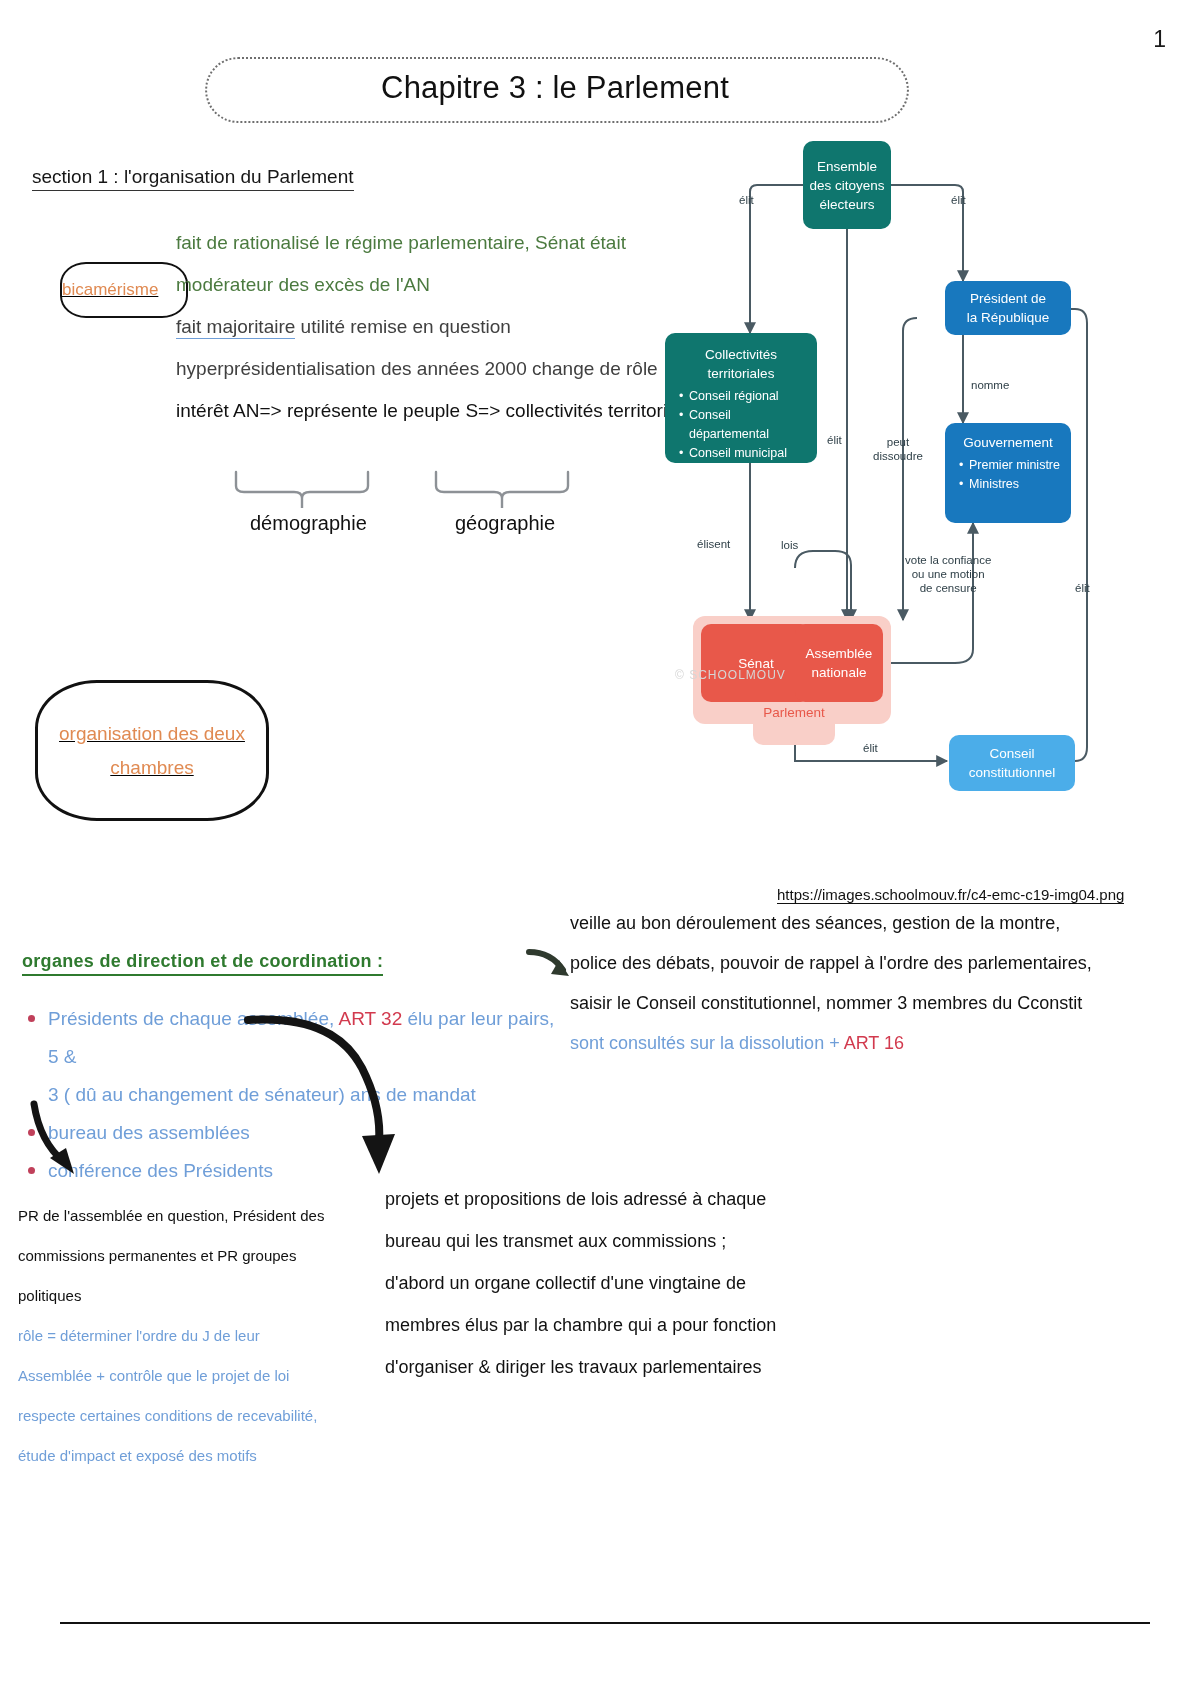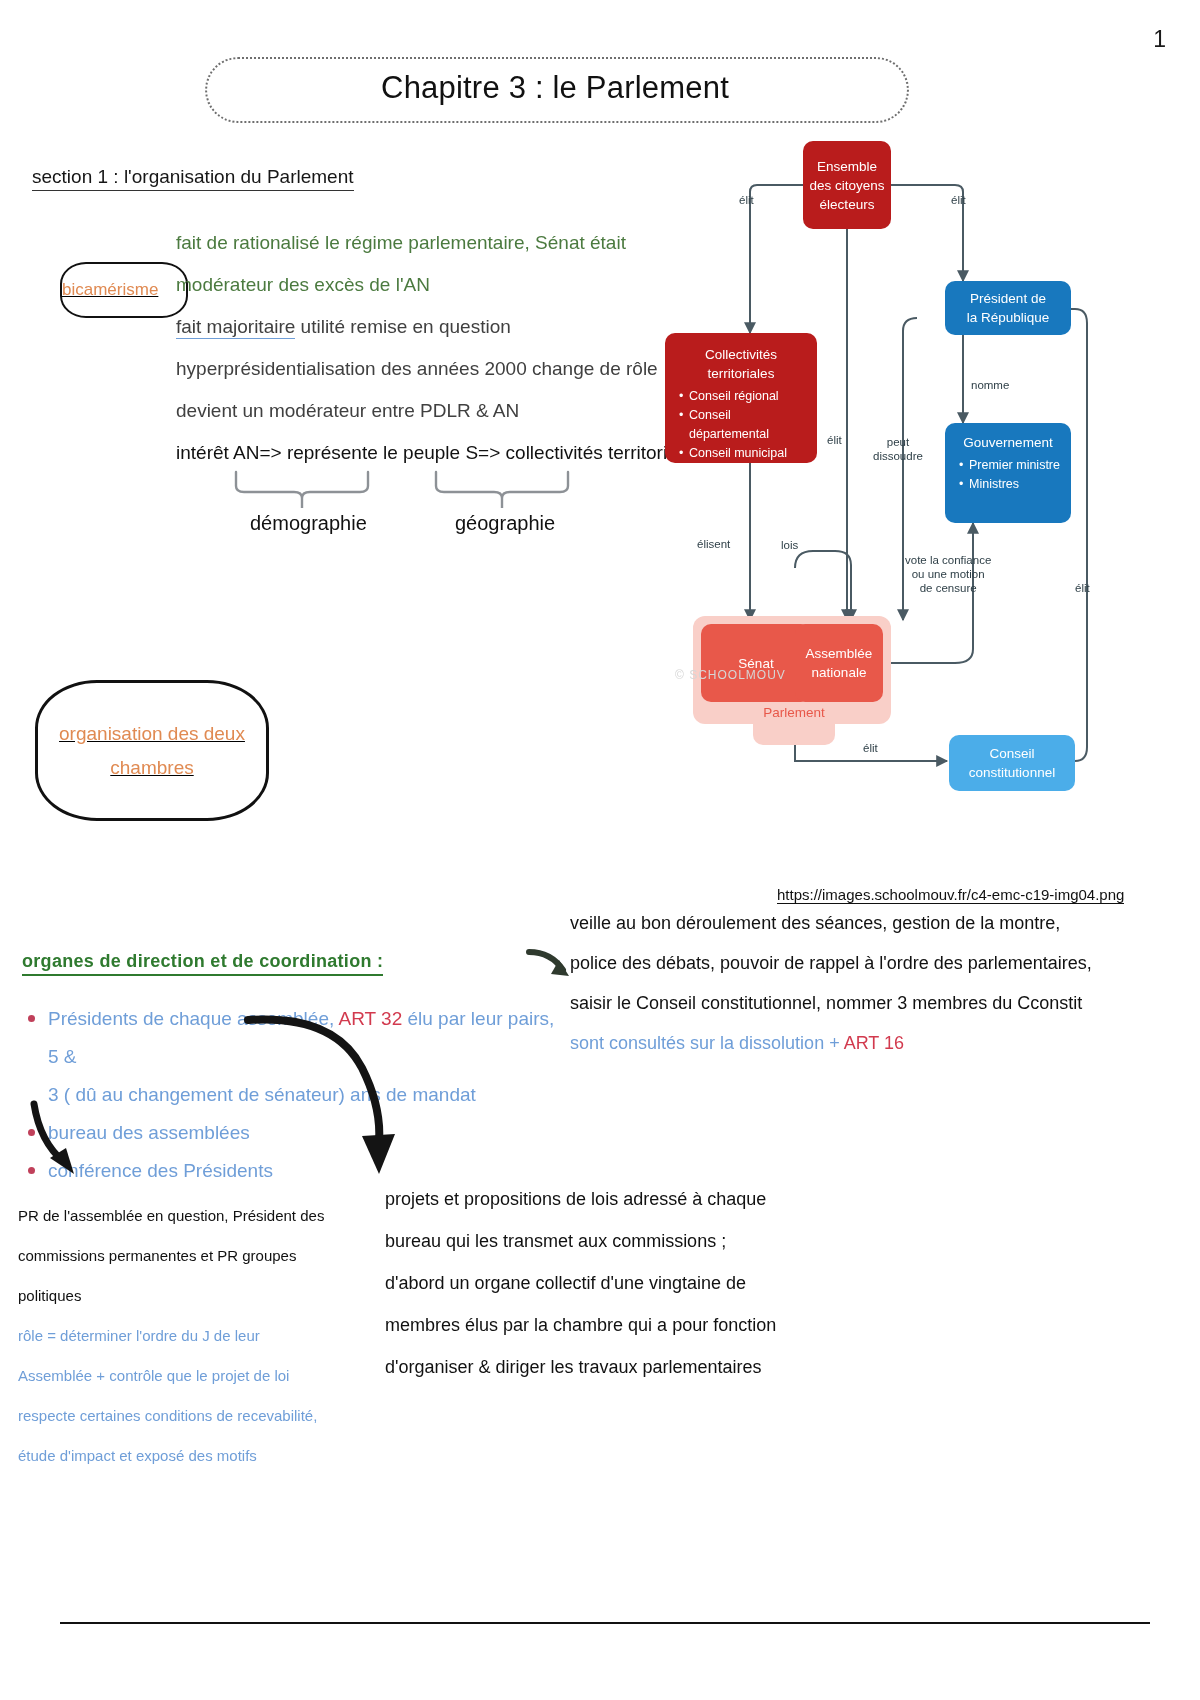--- a/index.html
+++ b/index.html
@@ -127,21 +127,21 @@
     display: flex;
     flex-direction: column;
     justify-content: center;
   }
   .dbox .dtitle { font-size: 13.5px; line-height: 19px; }
   .dbox ul { margin: 4px 0 0 0; padding: 0 0 0 14px; text-align: left; }
   .dbox li { font-size: 12.5px; line-height: 19px; list-style: none; position: relative; }
   .dbox li:before {
     content: "•"; position: absolute; left: -10px;
   }
-  .orange { background: #b91c1c; }
+  .orange { background: #0f766e; }
   .blue-d { background: #1878BE; }
   .blue-l { background: #4BADE9; }
   .red-d  { background: #E8584A; }
   .edge-label {
     position: absolute;
     font-size: 11.5px;
     color: #2e3f47;
     line-height: 14px;
     text-align: center;
     white-space: nowrap;
@@ -255,21 +255,20 @@
 
   <div class="abs" id="bicamerisme-bubble">
     <span id="bicamerisme-label">bicamérisme</span>
   </div>
 
   <div class="abs" id="notes-block">
     <div class="note-line green">fait de rationalisé le régime parlementaire, Sénat était</div>
     <div class="note-line green">modérateur des excès de l'AN</div>
     <div class="note-line blue"><span class="u-blue">fait majoritaire</span><span> utilité remise en question</span></div>
     <div class="note-line blue">hyperprésidentialisation des années 2000 change de rôle</div>
-    <div class="note-line blue">devient un modérateur entre PDLR &amp; AN</div>
     <div class="note-line dark">intérêt AN=&gt; représente le peuple S=&gt; collectivités territoriales</div>
   </div>
 
   <svg class="abs brace-svg" style="left:232px; top:468px;" width="140" height="44" viewBox="0 0 140 44">
     <path d="M4 4 L4 18 Q4 24 12 24 L62 24 Q70 24 70 30 L70 40 L70 30 Q70 24 78 24 L128 24 Q136 24 136 18 L136 4" fill="none" stroke="#8d9196" stroke-width="2.4" stroke-linecap="round"></path>
   </svg>
   <svg class="abs brace-svg" style="left:432px; top:468px;" width="140" height="44" viewBox="0 0 140 44">
     <path d="M4 4 L4 18 Q4 24 12 24 L62 24 Q70 24 70 30 L70 40 L70 30 Q70 24 78 24 L128 24 Q136 24 136 18 L136 4" fill="none" stroke="#8d9196" stroke-width="2.4" stroke-linecap="round"></path>
   </svg>
   <div class="abs" id="demographie-label">démographie</div>

